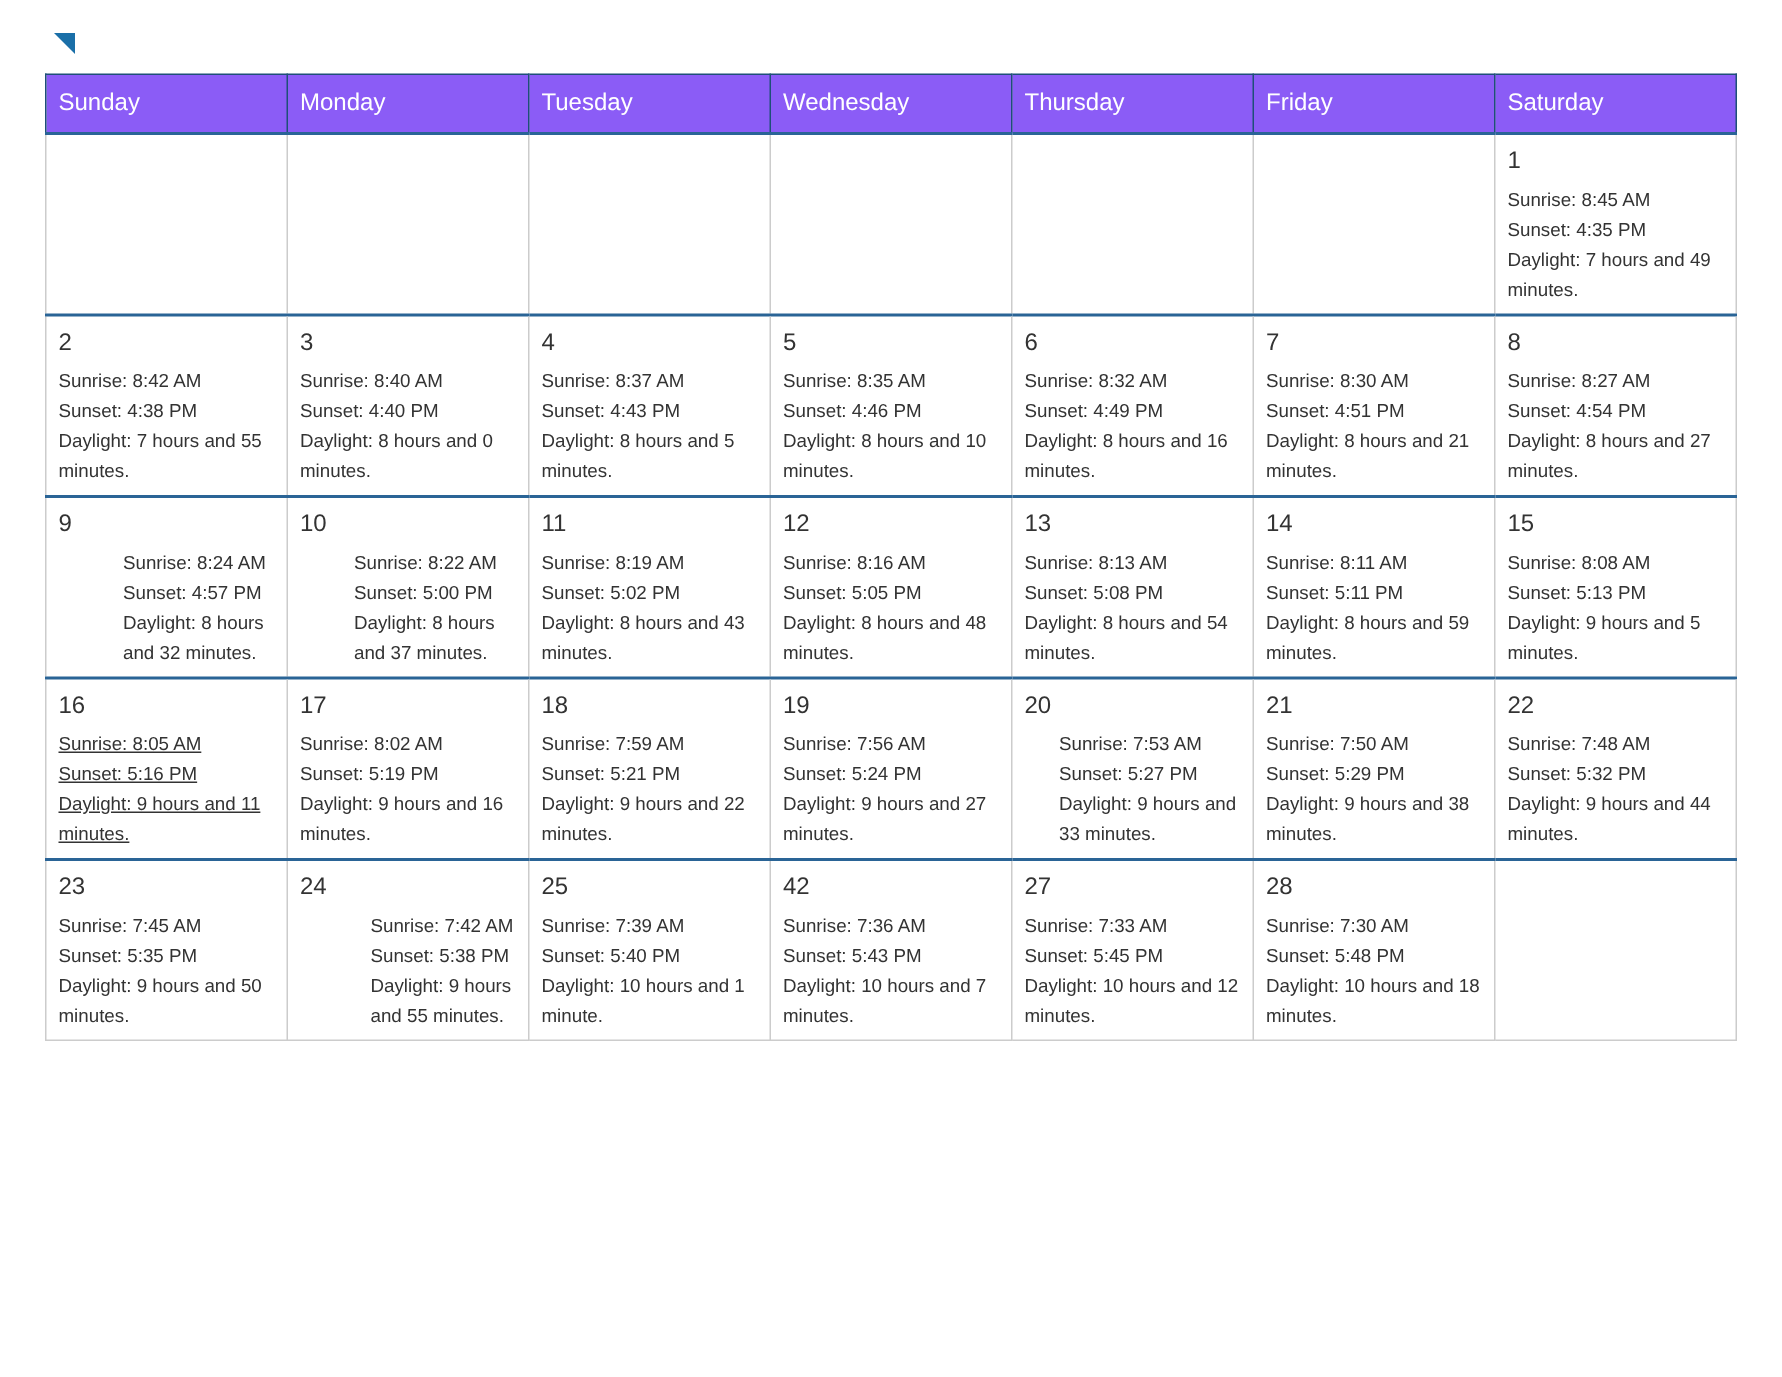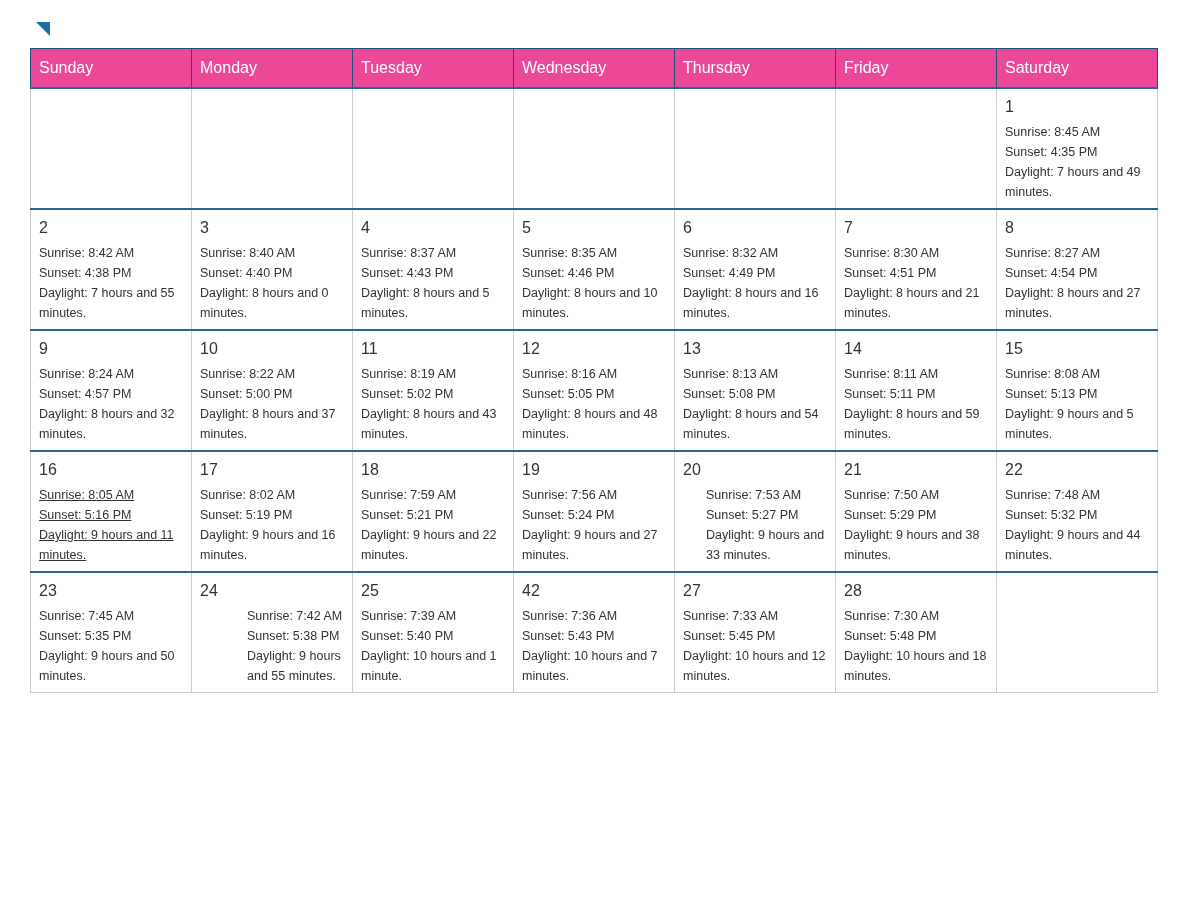--- a/index.html
+++ b/index.html
@@ -44,21 +44,21 @@
       font-size: 22px;
       color: #555;
       margin-top: 4px;
     }
     .calendar {
       width: 100%;
       border-collapse: collapse;
       margin-top: 10px;
     }
     .calendar th {
-      background-color: #ec4899;
+      background-color: #8b5cf6;
       color: #fff;
       padding: 10px 8px;
       text-align: left;
       font-size: 16px;
       font-weight: normal;
       border: 1px solid #1e4f78;
     }
     .calendar td {
       border: 1px solid #ccc;
       vertical-align: top;
@@ -175,27 +175,27 @@
         <td>
           <span class="day-number">8</span>
           <div class="day-info" style="white-space: pre-line;">Sunrise: 8:27 AM
 Sunset: 4:54 PM
 Daylight: 8 hours and 27 minutes.</div>
         </td>
       </tr>
       <tr class="week-row">
         <td>
           <span class="day-number">9</span>
-          <div class="day-info" style="white-space: pre-line;">Sunrise: 8:24 AM
+          <div class="day-info" style="white-space: pre-line; margin-left: 43px;">Sunrise: 8:24 AM
 Sunset: 4:57 PM
 Daylight: 8 hours and 32 minutes.</div>
         </td>
         <td>
           <span class="day-number">10</span>
-          <div class="day-info" style="white-space: pre-line;">Sunrise: 8:22 AM
+          <div class="day-info" style="white-space: pre-line; margin-left: 36px;">Sunrise: 8:22 AM
 Sunset: 5:00 PM
 Daylight: 8 hours and 37 minutes.</div>
         </td>
         <td>
           <span class="day-number">11</span>
           <div class="day-info" style="white-space: pre-line;">Sunrise: 8:19 AM
 Sunset: 5:02 PM
 Daylight: 8 hours and 43 minutes.</div>
         </td>
         <td>

